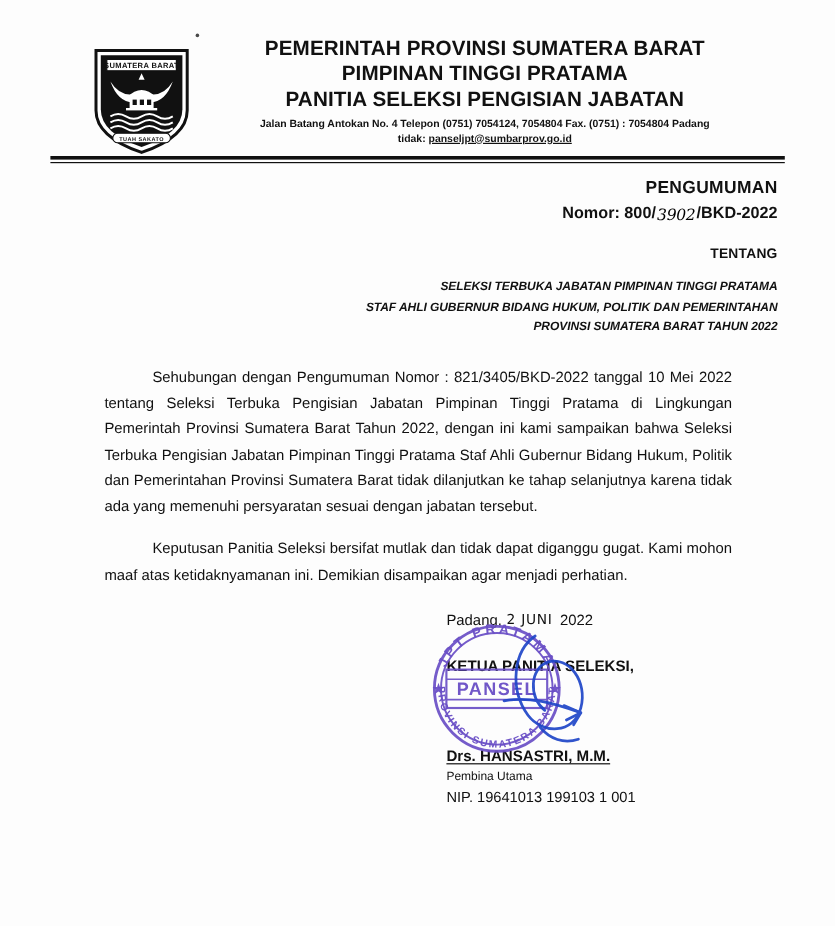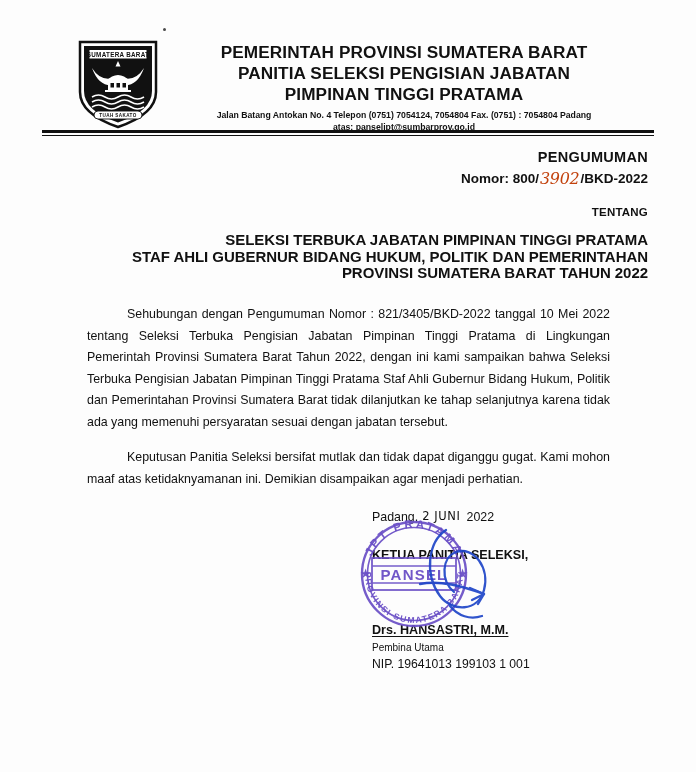--- a/index.html
+++ b/index.html
@@ -35,21 +35,21 @@
     position: absolute;
     left: 72px;
     top: 8px;
     width: 92px;
     height: 92px;
   }
 
   .kop-text {
     position: absolute;
     left: 176px;
-    top: 12px;
+    top: 0px;
     width: 456px;
     text-align: center;
   }
   .kop-line {
     font-weight: bold;
     font-size: 17.2px;
     line-height: 21px;
     letter-spacing: 0.1px;
     white-space: nowrap;
   }
@@ -105,45 +105,46 @@
   .t-nomor {
     font-weight: bold;
     font-size: 13.5px;
     line-height: 19px;
     margin-top: 2px;
   }
   .hand-num {
     font-family: "DejaVu Serif", serif;
     font-style: italic;
     font-weight: normal;
-    font-size: 16px;
+    font-size: 13px;
     letter-spacing: -0.3px;
-    color: #c2410c;
+    color: #000000;
     padding: 0 1px;
     position: relative;
     top: 0.5px;
   }
 
   .t-tentang {
     font-weight: bold;
     font-size: 11.5px;
     line-height: 15px;
     margin-top: 17px;
     letter-spacing: 0.2px;
   }
 
   .subject {
     margin-top: 12px;
   }
   .subject-line {
     font-weight: bold;
-    font-size: 15px;
+    font-size: 10px;
     line-height: 16.5px;
     letter-spacing: -0.05px;
     white-space: nowrap;
+    font-style: italic;
   }
 
   
   .body-text {
     position: absolute;
     left: 83px;
     top: 300px;
     width: 531px;
   }
   .para {
@@ -267,25 +268,25 @@
         <path d="M20 64 q6.5 -4 13 0 t13 0 t13 0 t13 0" fill="none" stroke="#ffffff" stroke-width="1.6"></path>
         <path d="M20 69 q6.5 -4 13 0 t13 0 t13 0 t13 0" fill="none" stroke="#ffffff" stroke-width="1.6"></path>
 
         <rect x="22" y="73" width="48" height="8" rx="4" fill="#ffffff" stroke="#111111" stroke-width="0.9"></rect>
         <text x="46" y="79.3" font-family="'Liberation Sans', sans-serif" font-size="4.6" font-weight="bold" text-anchor="middle" fill="#111111" letter-spacing="0.4">TUAH SAKATO</text>
       </svg>
     </div>
 
     <div class="kop-text">
       <div class="kop-line">PEMERINTAH PROVINSI SUMATERA BARAT</div>
+      <div class="kop-line">PIMPINAN TINGGI PRATAMA</div>
       <div class="kop-line">PANITIA SELEKSI PENGISIAN JABATAN</div>
-      <div class="kop-line">PIMPINAN TINGGI PRATAMA</div>
       <div class="kop-addr">Jalan Batang Antokan No. 4 Telepon (0751) 7054124, 7054804 Fax. (0751) : 7054804 Padang</div>
       <div class="kop-email">
-        <span>atas:</span>
+        <span>tidak:</span>
         <span class="mail">panseljpt@sumbarprov.go.id</span>
       </div>
     </div>
   </div>
 
   <div class="divider">
     <div class="rule-thick"></div>
     <div class="rule-gap"></div>
     <div class="rule-thin"></div>
   </div>

